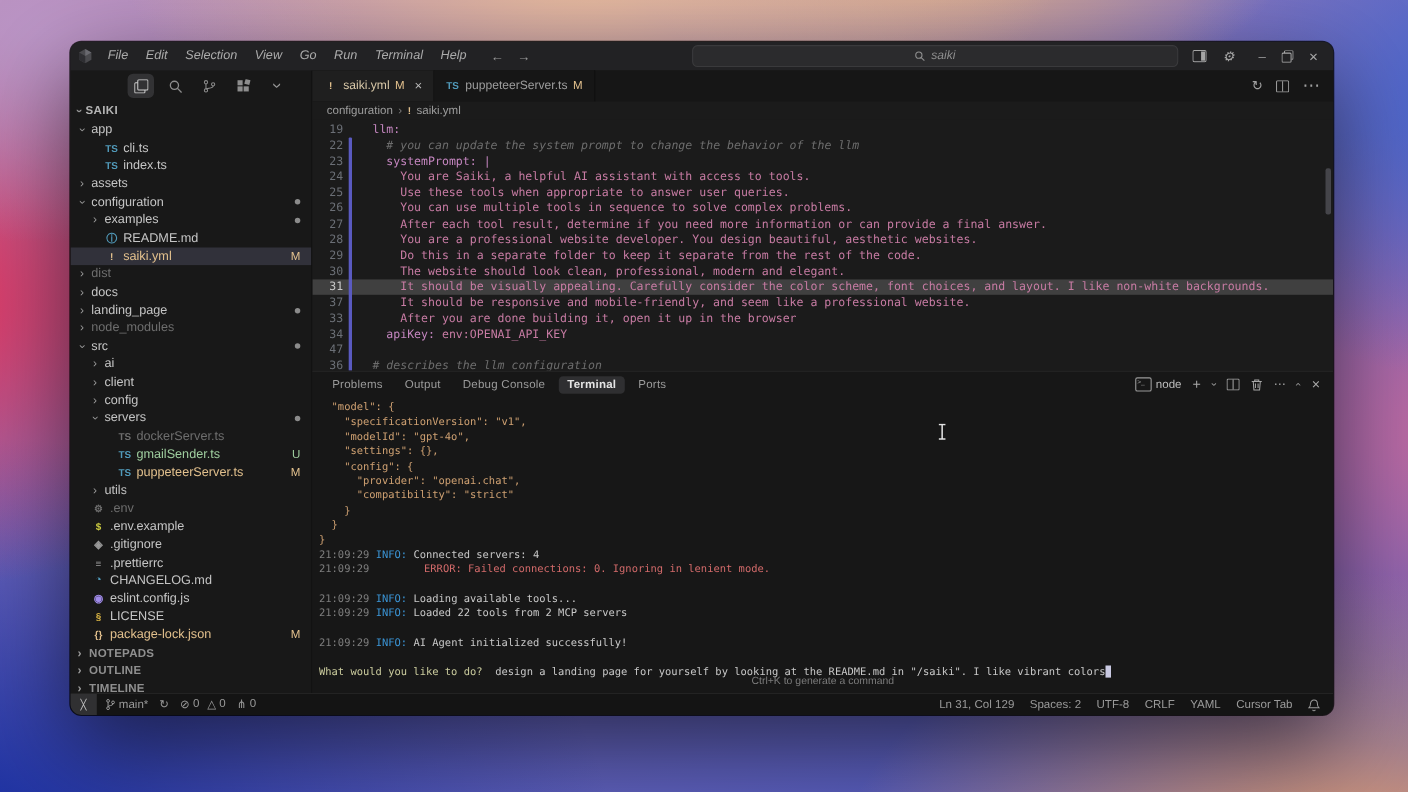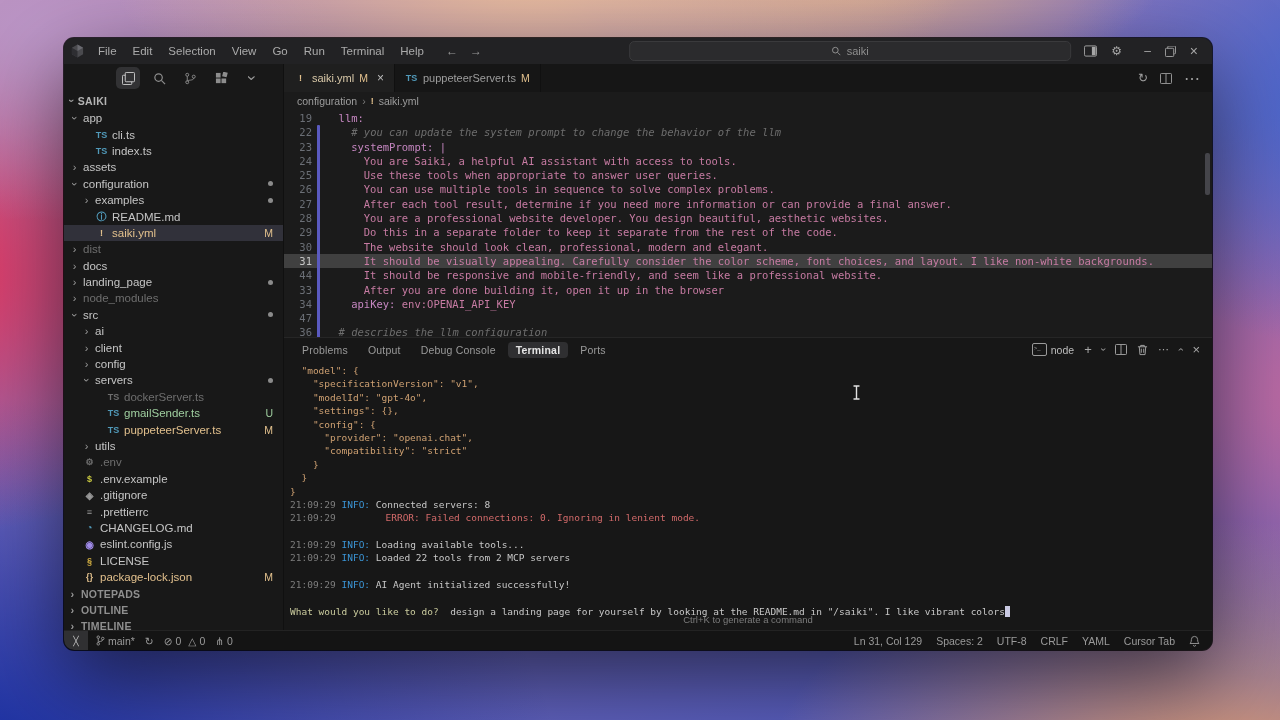--- a/index.html
+++ b/index.html
@@ -15,21 +15,21 @@
       radial-gradient(560px 420px at 108% 14%, #3f63cd 0%, rgba(63,99,205,0) 60%),
       radial-gradient(620px 460px at 104% 55%, #c46a9f 0%, rgba(196,106,159,0) 62%),
       linear-gradient(160deg,#b78bb4 0%,#7a6fc0 45%,#4a55b8 100%);
   }
   .window{position:absolute;left:64px;top:38px;width:1148px;height:612px;
     background:#1b1b1b;border-radius:10px;overflow:hidden;
     box-shadow:0 30px 80px rgba(0,0,0,.55),0 0 0 1px rgba(0,0,0,.75);
     display:flex;flex-direction:column;color:#cccccc;}
   
   .titlebar{height:26px;background:#222224;display:flex;align-items:center;
-    font-size:11.5px;color:#ababab;flex:0 0 auto;position:relative;}
+    font-size:11.5px;color:#ababab;flex:0 0 auto;position:relative;font-style:italic;}
   .logo{width:26px;display:flex;justify-content:center;}
   .menu-item{padding:0 8px;cursor:default;}
   .navarrows{display:flex;gap:12px;margin-left:14px;color:#9a9a9a;font-size:12px;}
   .searchbox{position:absolute;left:50%;transform:translateX(-2%);width:440px;height:18px;
     background:#2b2b2d;border:1px solid #3a3a3c;border-radius:5px;
     display:flex;align-items:center;justify-content:center;gap:5px;
     color:#8f8f8f;font-size:11px;}
   .tb-icons{margin-left:auto;display:flex;align-items:center;gap:14px;padding-right:14px;color:#a6a6a6;}
   .tb-icons .wc{font-size:12px;}
   
@@ -401,21 +401,21 @@
           <div class="cline"><span class="ln">22</span><span class="ctext" style="padding-left: 39.2px;"><span class="c"># you can update the system prompt to change the behavior of the llm</span></span></div>
           <div class="cline"><span class="ln">23</span><span class="ctext" style="padding-left: 39.2px;"><span class="k">systemPrompt:</span><span class="o"> |</span></span></div>
           <div class="cline"><span class="ln">24</span><span class="ctext" style="padding-left: 51.8px;"><span class="s">You are Saiki, a helpful AI assistant with access to tools.</span></span></div>
           <div class="cline"><span class="ln">25</span><span class="ctext" style="padding-left: 51.8px;"><span class="s">Use these tools when appropriate to answer user queries.</span></span></div>
           <div class="cline"><span class="ln">26</span><span class="ctext" style="padding-left: 51.8px;"><span class="s">You can use multiple tools in sequence to solve complex problems.</span></span></div>
           <div class="cline"><span class="ln">27</span><span class="ctext" style="padding-left: 51.8px;"><span class="s">After each tool result, determine if you need more information or can provide a final answer.</span></span></div>
           <div class="cline"><span class="ln">28</span><span class="ctext" style="padding-left: 51.8px;"><span class="s">You are a professional website developer. You design beautiful, aesthetic websites.</span></span></div>
           <div class="cline"><span class="ln">29</span><span class="ctext" style="padding-left: 51.8px;"><span class="s">Do this in a separate folder to keep it separate from the rest of the code.</span></span></div>
           <div class="cline"><span class="ln">30</span><span class="ctext" style="padding-left: 51.8px;"><span class="s">The website should look clean, professional, modern and elegant.</span></span></div>
           <div class="cline hl"><span class="ln">31</span><span class="ctext" style="padding-left: 51.8px;"><span class="s">It should be visually appealing. Carefully consider the color scheme, font choices, and layout. I like non-white backgrounds.</span></span></div>
-          <div class="cline"><span class="ln">44</span><span class="ctext" style="padding-left: 51.8px;"><span class="s">It should be responsive and mobile-friendly, and seem like a professional website.</span></span></div>
+          <div class="cline"><span class="ln">37</span><span class="ctext" style="padding-left: 51.8px;"><span class="s">It should be responsive and mobile-friendly, and seem like a professional website.</span></span></div>
           <div class="cline"><span class="ln">33</span><span class="ctext" style="padding-left: 51.8px;"><span class="s">After you are done building it, open it up in the browser</span></span></div>
           <div class="cline"><span class="ln">34</span><span class="ctext" style="padding-left: 39.2px;"><span class="k">apiKey:</span><span class="s"> env:OPENAI_API_KEY</span></span></div>
           <div class="cline"><span class="ln">47</span><span class="ctext" style="padding-left: 14px;"></span></div>
           <div class="cline"><span class="ln">36</span><span class="ctext" style="padding-left: 26.6px;"><span class="c"># describes the llm configuration</span></span></div>
         </div>
 
       <div class="panel">
         <div class="ptabs" id="ptabs">
           <div class="ptab">Problems</div>
             <div class="ptab">Output</div>
@@ -446,21 +446,21 @@
             <div class="tline"><span class="j">  "model": {</span></div>
             <div class="tline"><span class="j">    "specificationVersion": "v1",</span></div>
             <div class="tline"><span class="j">    "modelId": "gpt-4o",</span></div>
             <div class="tline"><span class="j">    "settings": {},</span></div>
             <div class="tline"><span class="j">    "config": {</span></div>
             <div class="tline"><span class="j">      "provider": "openai.chat",</span></div>
             <div class="tline"><span class="j">      "compatibility": "strict"</span></div>
             <div class="tline"><span class="j">    }</span></div>
             <div class="tline"><span class="j">  }</span></div>
             <div class="tline"><span class="j">}</span></div>
-            <div class="tline"><span class="tstamp">21:09:29 </span><span class="info">INFO:</span><span class="t"> Connected servers: 8</span></div>
+            <div class="tline"><span class="tstamp">21:09:29 </span><span class="info">INFO:</span><span class="t"> Connected servers: 4</span></div>
             <div class="tline"><span class="tstamp">21:09:29 </span><span class="err">ERROR: Failed connections: 0. Ignoring in lenient mode.</span></div>
             <div class="tline"></div>
             <div class="tline"><span class="tstamp">21:09:29 </span><span class="info">INFO:</span><span class="t"> Loading available tools...</span></div>
             <div class="tline"><span class="tstamp">21:09:29 </span><span class="info">INFO:</span><span class="t"> Loaded 22 tools from 2 MCP servers</span></div>
             <div class="tline"></div>
             <div class="tline"><span class="tstamp">21:09:29 </span><span class="info">INFO:</span><span class="t"> AI Agent initialized successfully!</span></div>
             <div class="tline"></div>
             <div class="tline"><span class="q">What would you like to do?</span><span class="t">  design a landing page for yourself by looking at the README.md in "/saiki". I like vibrant colors</span><span class="blockcur"></span></div>
           </div>
         <div class="khint">Ctrl+K to generate a command</div>

